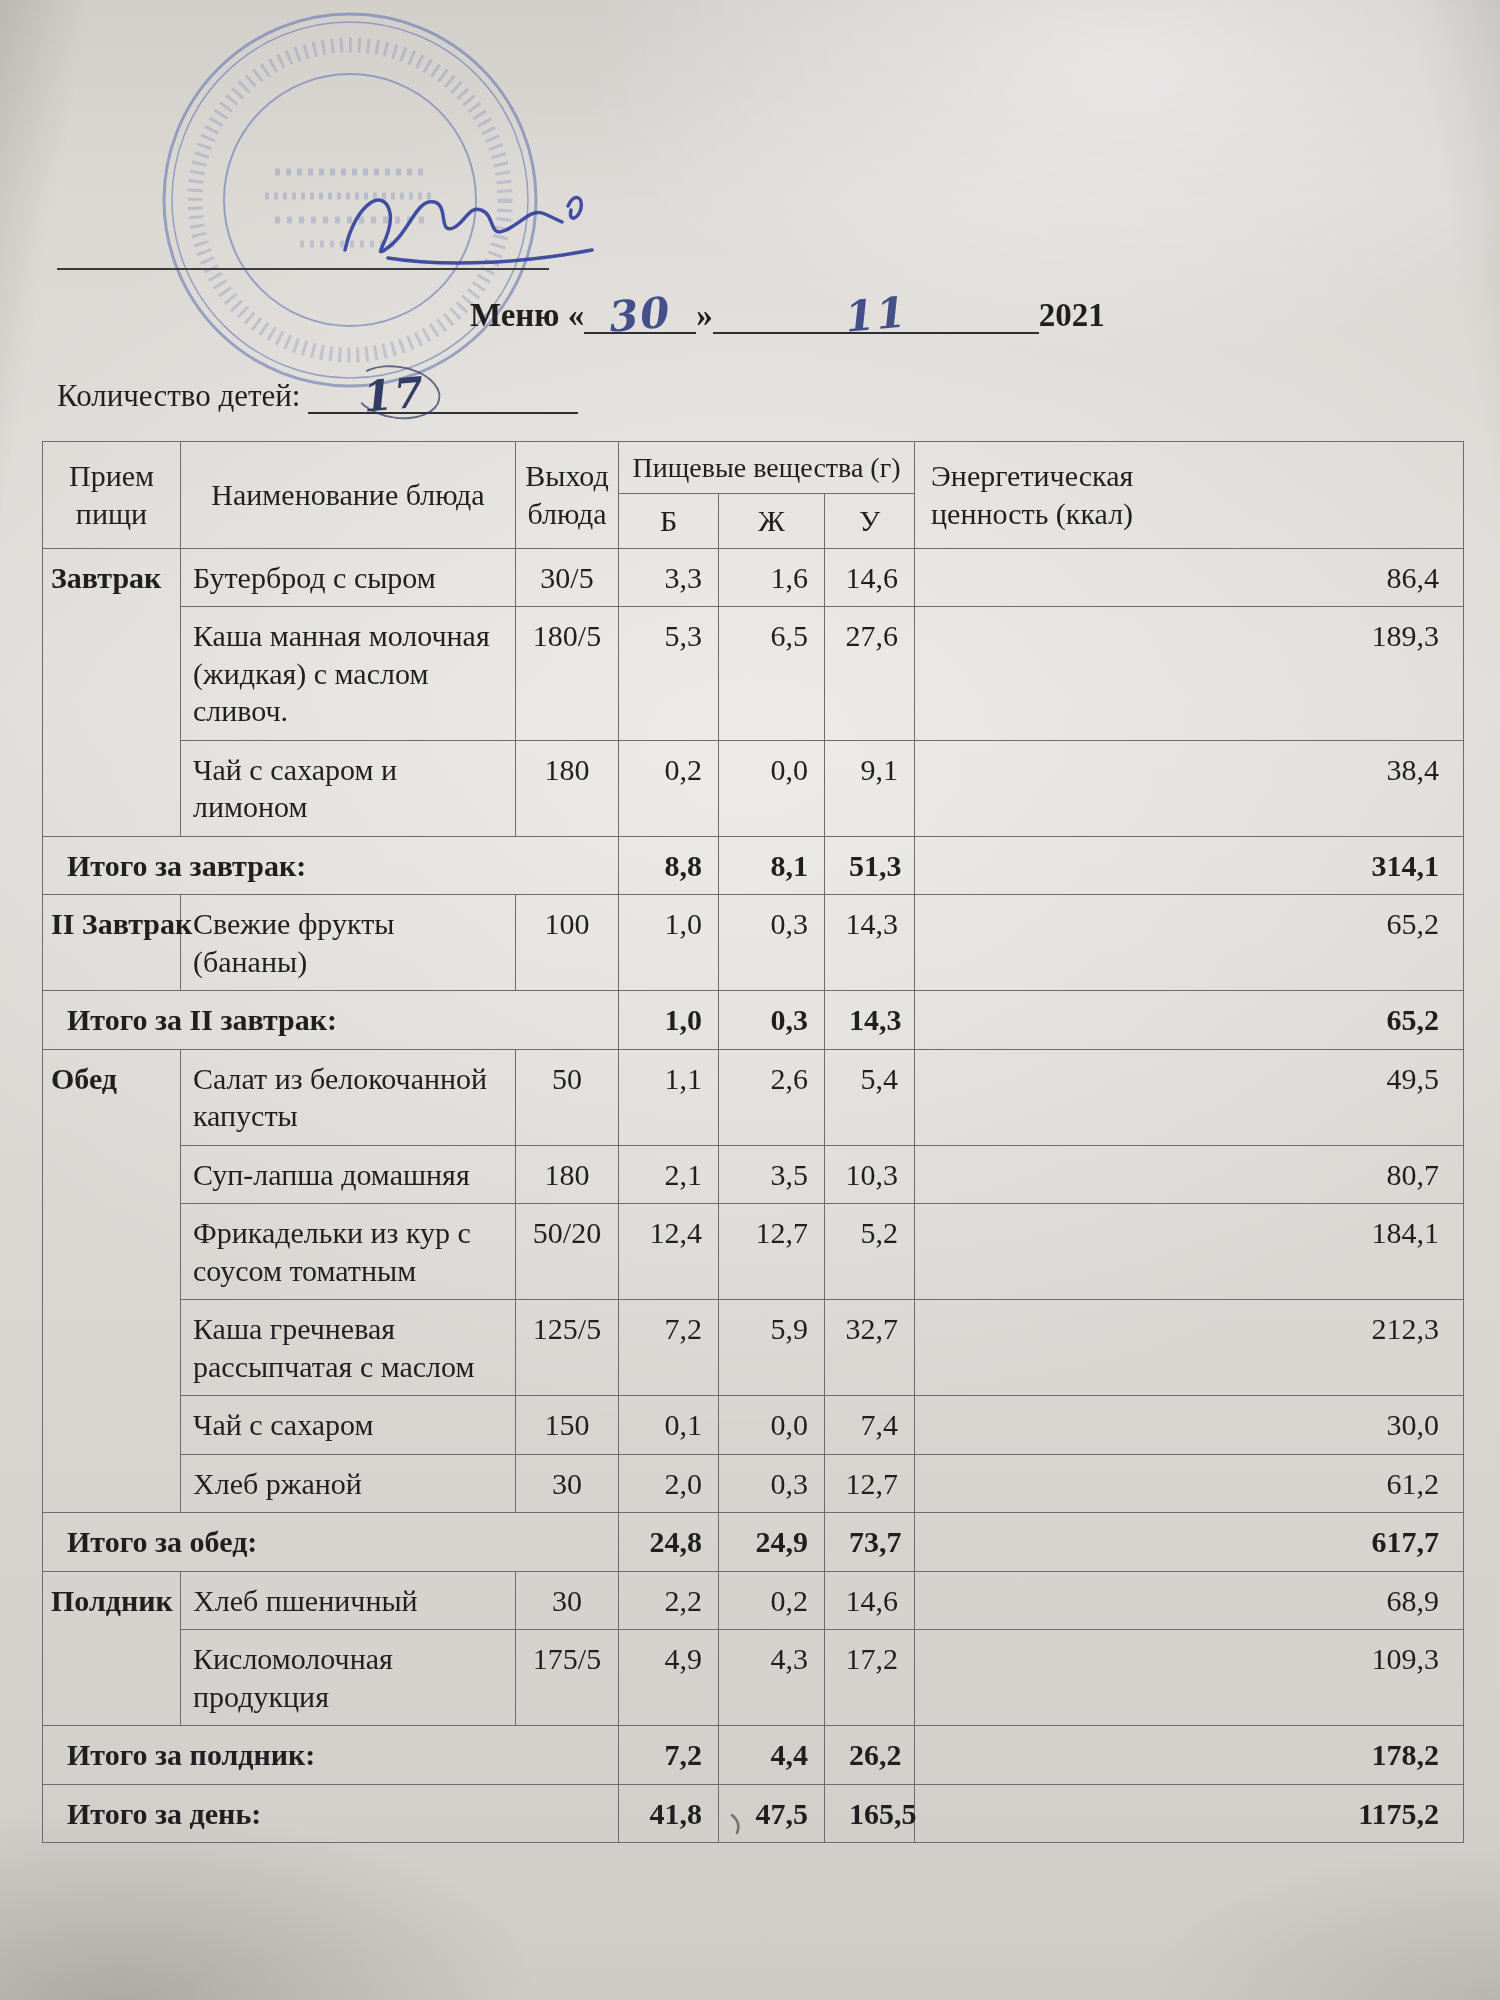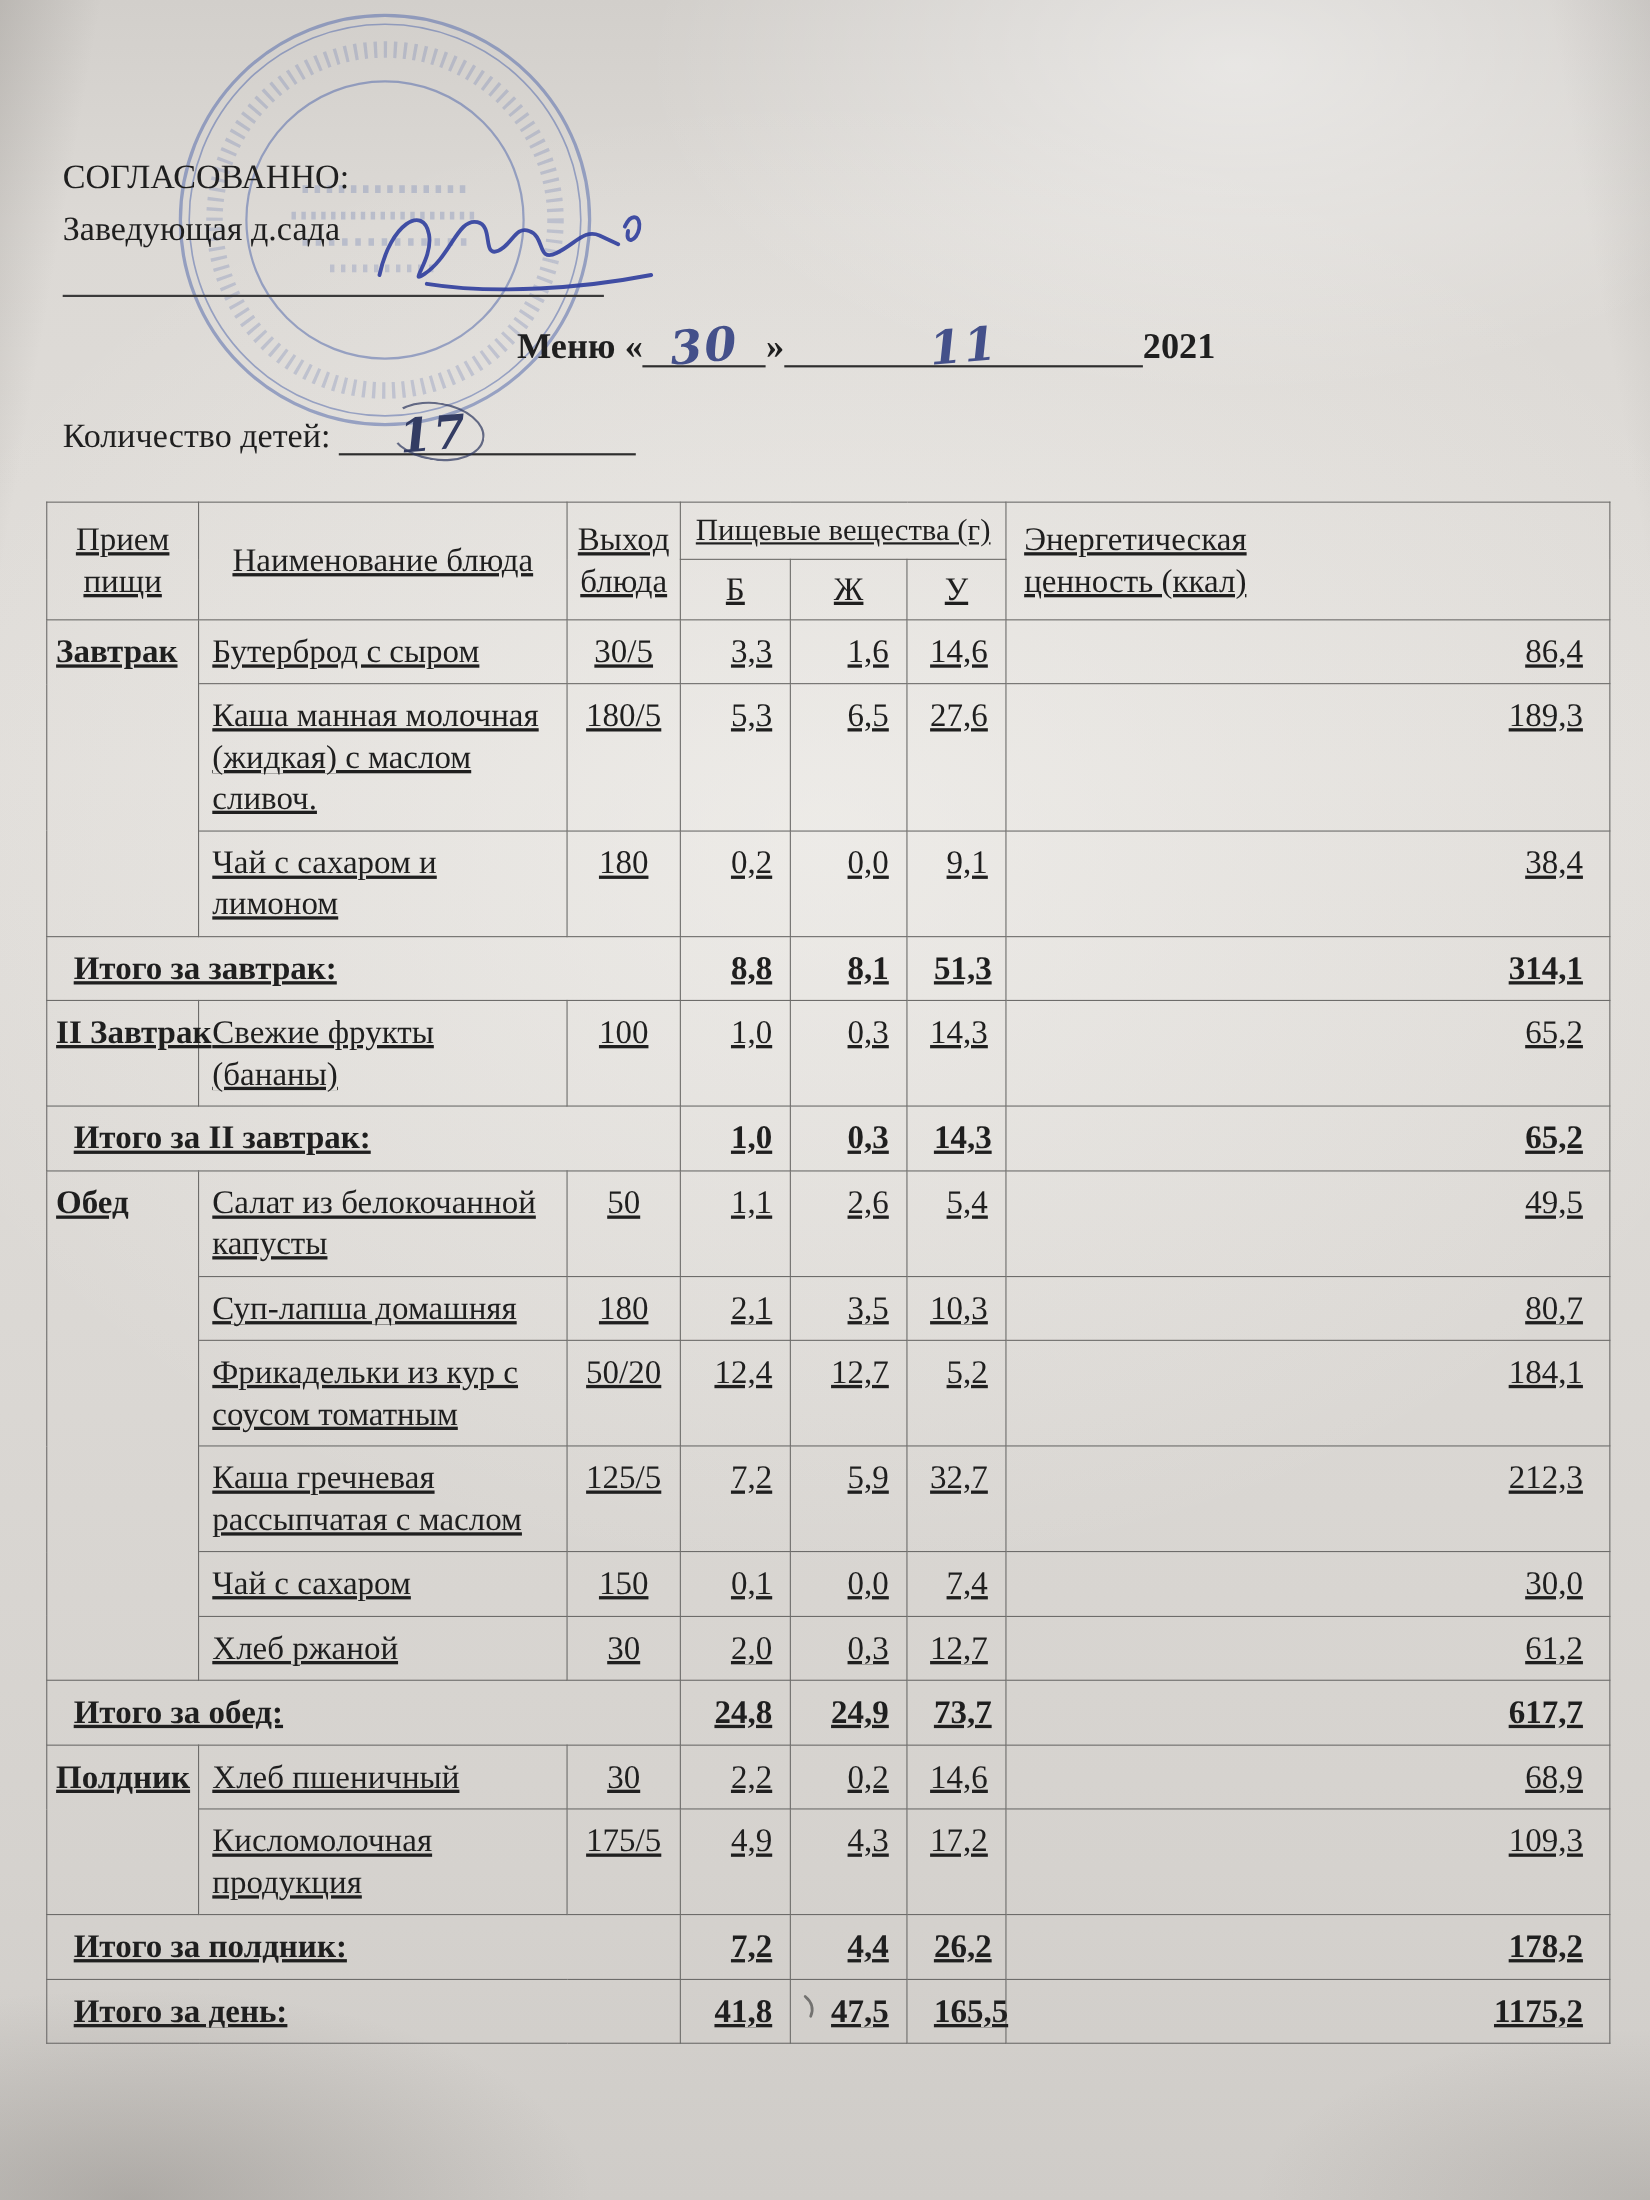--- a/index.html
+++ b/index.html
@@ -31,22 +31,22 @@
     position:relative; top:2px; letter-spacing:2px;
   }
   .handwrite.dark { color:#333c63; }
   .circle17::after {
     content:''; position:absolute; inset:-4px -16px 0px -10px;
     border:2.5px solid rgba(45,55,95,.7); border-left-color:transparent;
     border-radius:50%; transform:rotate(14deg);
   }
   .children-line { position:absolute; left:57px; top:368px; font-size:31px; }
   .menu-table {
-    position:absolute; left:42px; top:456px; width:1421px;
-    border-collapse:collapse; table-layout:fixed; font-size:30px; line-height:1.25;text-decoration:underline;
+    position:absolute; left:42px; top:441px; width:1421px;
+    border-collapse:collapse; table-layout:fixed; font-size:30px; line-height:1.25;
   }
   .menu-table th, .menu-table td { border:1px solid #6d6c6a; padding:10px 12px; }
   .menu-table th { font-weight:400; text-align:center; vertical-align:middle; padding:8px 6px; }
   .menu-table td { vertical-align:top; }
   th.nutrients-head { white-space:nowrap; font-size:28px; }
   th.energy-head { text-align:left; padding-left:16px; }
   th.energy-head div { max-width:300px; }
   td.meal { font-weight:700; padding-left:8px; white-space:nowrap; }
   td.tlabel { font-weight:700; padding-left:8px; }
   td.num { text-align:right; padding-right:16px; }
@@ -65,24 +65,20 @@
       <circle cx="200" cy="200" r="178" stroke-width="1.5"></circle>
       <circle cx="200" cy="200" r="126" stroke-width="2"></circle>
       <circle cx="200" cy="200" r="155" stroke-width="15" stroke-dasharray="3 6" opacity="0.45"></circle>
       <path d="M125 172 h150" stroke-width="7" stroke-dasharray="5 6" opacity="0.5"></path>
       <path d="M115 196 h170" stroke-width="7" stroke-dasharray="4 5" opacity="0.5"></path>
       <path d="M125 220 h150" stroke-width="7" stroke-dasharray="5 7" opacity="0.5"></path>
       <path d="M150 244 h100" stroke-width="7" stroke-dasharray="4 6" opacity="0.45"></path>
     </g>
   </svg>
 
-  <div class="approval">
-    <div>СОГЛАСОВАННО:</div>
-    <div>Заведующая д.сада</div>
-  </div>
 
   <svg class="signature" viewBox="0 0 300 100">
     <g fill="none" stroke="#2f3e9e" stroke-width="3.5" stroke-linecap="round" opacity="0.9">
       <path d="M15 72 C 25 25, 55 8, 60 35 C 64 58, 40 82, 56 71 C 80 55, 86 20, 104 24 C 119 27, 108 56, 123 50 C 135 45, 139 27, 151 32 C 166 37, 158 61, 176 52 C 193 44, 201 30, 215 36 L 232 44"></path>
       <path d="M238 28 c 6 -13, 15 -10, 13 2 c -2 11, -13 15, -10 2"></path>
       <path d="M58 80 C 120 90, 200 84, 262 72"></path>
     </g>
   </svg>
   <div class="sig-line"></div>
 

